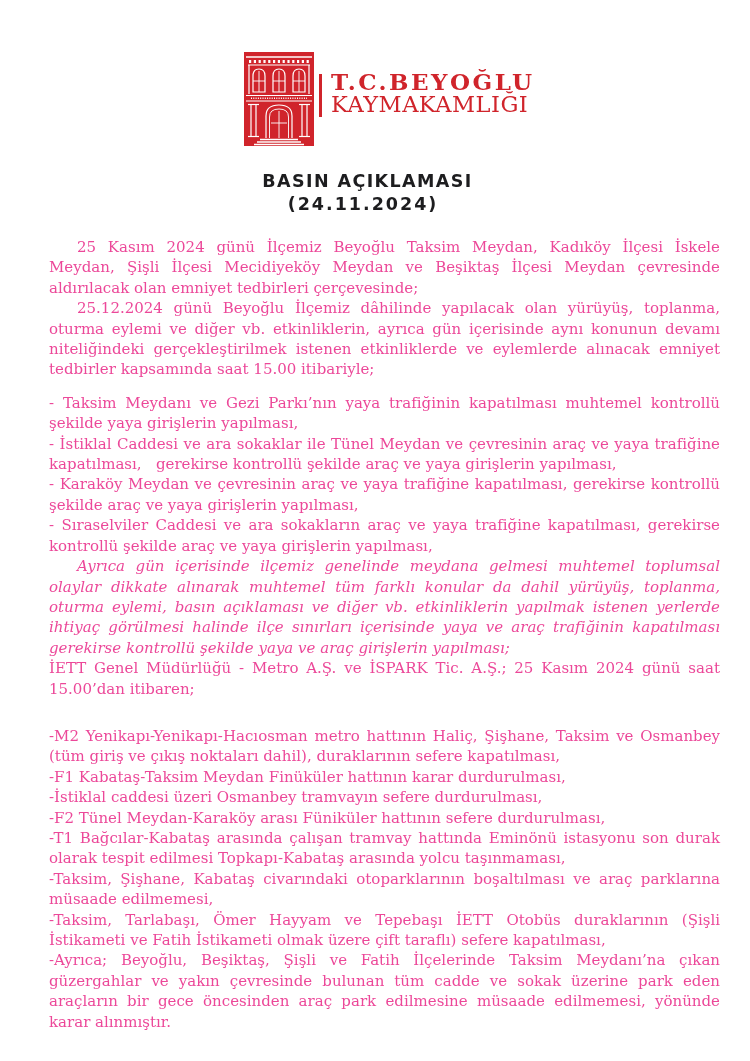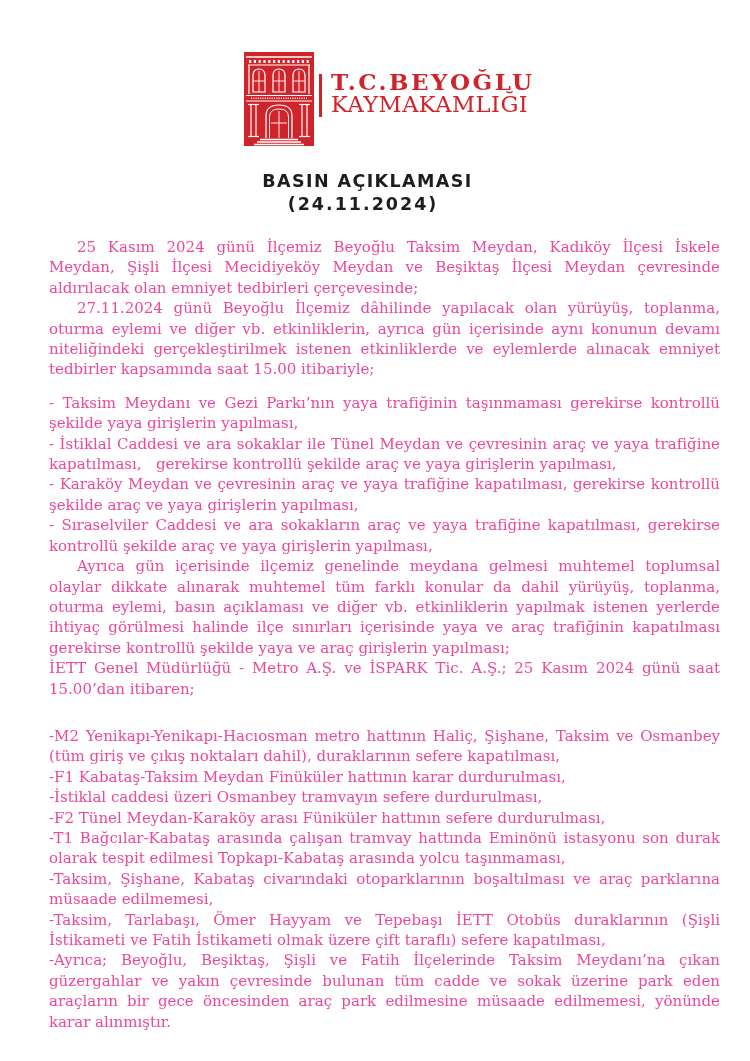--- a/index.html
+++ b/index.html
@@ -42,21 +42,21 @@
     position: absolute; top: 237px; left: 40px; width: 671px;
     font-size: 15px; line-height: 20.4px;
     color: #ec4899;
     text-align: justify;
     margin-left: 9px;
   }
   .content p { margin: 0; padding: 0; }
   .indent { text-indent: 28px; }
   .mt-lg { margin-top: 21px; }
   .mt-md { margin-top: 13px; }
-  .mt-sm { margin-top: 10px; }
+  .mt-sm { margin-top: 10px; font-style: italic; }
   .mt-xl { margin-top: 27px; }
 </style>
 </head>
 <body>
 
 <div class="page">
 
   <header class="masthead">
 
     <div class="logo-box">
@@ -118,24 +118,24 @@
       <div class="doc-title-line1">BASIN AÇIKLAMASI</div>
       <div class="doc-title-line2">(24.11.2024)</div>
     </div>
 
   </header>
 
   <main class="content">
 
     <p class="indent">25 Kasım 2024 günü İlçemiz Beyoğlu Taksim Meydan, Kadıköy İlçesi İskele Meydan, Şişli İlçesi Mecidiyeköy Meydan ve Beşiktaş İlçesi Meydan çevresinde aldırılacak olan emniyet tedbirleri çerçevesinde;</p>
 
-    <p class="indent mt-lg">27.11.2024 günü Beyoğlu İlçemiz dâhilinde yapılacak olan yürüyüş, toplanma, oturma eylemi ve diğer vb. etkinliklerin, ayrıca gün içerisinde aynı konunun devamı niteliğindeki gerçekleştirilmek istenen etkinliklerde ve eylemlerde alınacak emniyet tedbirler kapsamında saat 15.00 itibariyle;</p>
+    <p class="indent mt-lg">25.12.2024 günü Beyoğlu İlçemiz dâhilinde yapılacak olan yürüyüş, toplanma, oturma eylemi ve diğer vb. etkinliklerin, ayrıca gün içerisinde aynı konunun devamı niteliğindeki gerçekleştirilmek istenen etkinliklerde ve eylemlerde alınacak emniyet tedbirler kapsamında saat 15.00 itibariyle;</p>
 
     <div class="mt-md">
-      <p>- Taksim Meydanı ve Gezi Parkı’nın yaya trafiğinin taşınmaması gerekirse kontrollü şekilde yaya girişlerin yapılması,</p>
+      <p>- Taksim Meydanı ve Gezi Parkı’nın yaya trafiğinin kapatılması muhtemel kontrollü şekilde yaya girişlerin yapılması,</p>
       <p>- İstiklal Caddesi ve ara sokaklar ile Tünel Meydan ve çevresinin araç ve yaya trafiğine kapatılması,&nbsp;&nbsp; gerekirse kontrollü şekilde araç ve yaya girişlerin yapılması,</p>
       <p>- Karaköy Meydan ve çevresinin araç ve yaya trafiğine kapatılması, gerekirse kontrollü şekilde araç ve yaya girişlerin yapılması,</p>
       <p>- Sıraselviler Caddesi ve ara sokakların araç ve yaya trafiğine kapatılması, gerekirse kontrollü şekilde araç ve yaya girişlerin yapılması,</p>
     </div>
 
     <p class="indent mt-sm">Ayrıca gün içerisinde ilçemiz genelinde meydana gelmesi muhtemel toplumsal olaylar dikkate alınarak muhtemel tüm farklı konular da dahil yürüyüş, toplanma, oturma eylemi, basın açıklaması ve diğer vb. etkinliklerin yapılmak istenen yerlerde ihtiyaç görülmesi halinde ilçe sınırları içerisinde yaya ve araç trafiğinin kapatılması gerekirse kontrollü şekilde yaya ve araç girişlerin yapılması;</p>
 
     <p>İETT Genel Müdürlüğü - Metro A.Ş. ve İSPARK Tic. A.Ş.; 25 Kasım 2024 günü saat 15.00’dan itibaren;</p>
 
     <div class="mt-xl">

